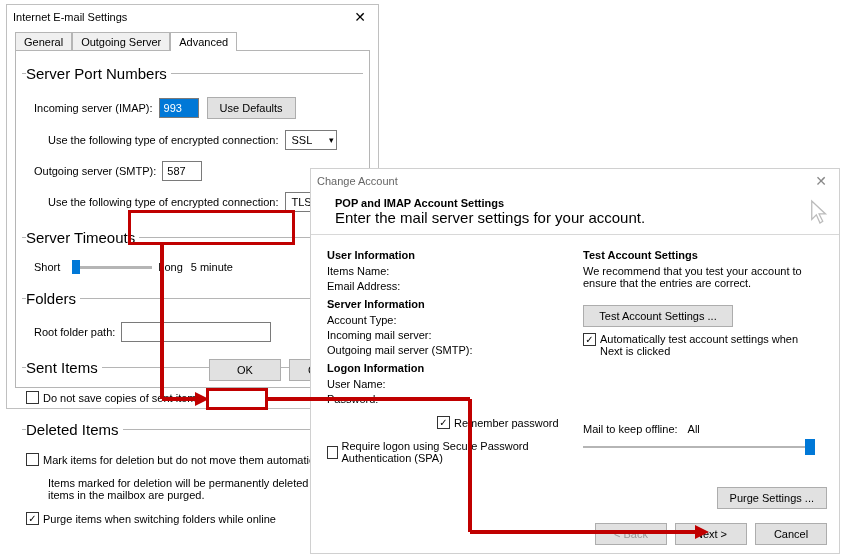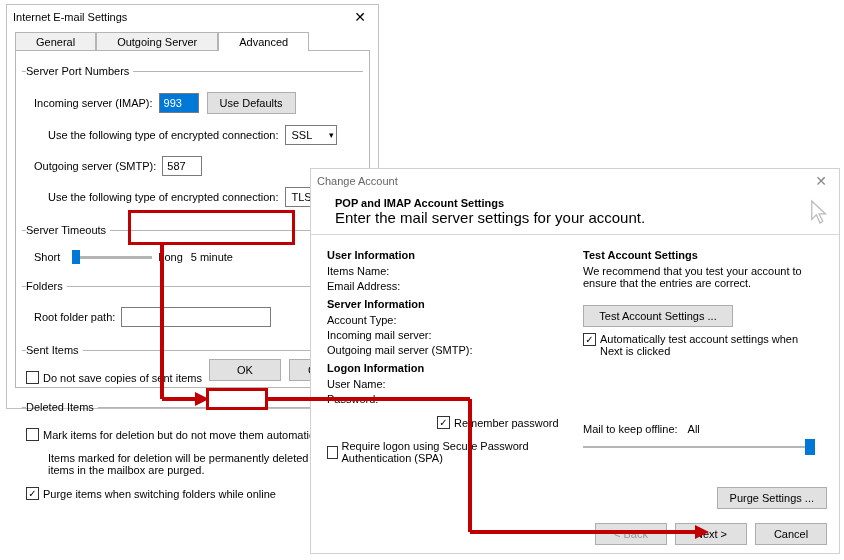--- a/index.html
+++ b/index.html
@@ -39,21 +39,21 @@
   .tabstrip {
     display: flex;
     align-items: flex-end;
     padding-left: 8px;
     height: 22px;
     gap: 0;
   }
   .tab {
     border: 1px solid #b5b5b5;
     border-bottom: none;
-    padding: 3px 20px;
+    padding: 3px 8px;
     background: #fff;
     position: relative;
     cursor: pointer;
   }
   .tab.inactive { background: #f0f0f0; }
   .tab.active { background: #fff; z-index: 2; }
   .tabpage {
     margin: 0 8px 8px 8px;
     border: 1px solid #b5b5b5;
     border-top: 1px solid #b5b5b5;
@@ -63,21 +63,21 @@
     height: 338px;
   }
   fieldset.group {
     border: none;
     border-top: 1px solid #b5b5b5;
     margin: 6px 0 4px 0;
     padding: 4px 0 0 4px;
   }
   fieldset.group > legend {
     padding: 0 4px 0 0;
-    font-size: 11px;
+    font-size: 15px;
   }
   .row { display: flex; align-items: center; margin: 11px 0; }
   .row .lbl { flex: 0 0 auto; padding-right: 6px; }
   .row .lbl.indent { margin-left: 8px; }
   input.txt, .combo {
     border: 1px solid #7a7a7a;
     height: 20px;
     padding: 0 4px;
     font-size: 11px;
     background: #fff;

